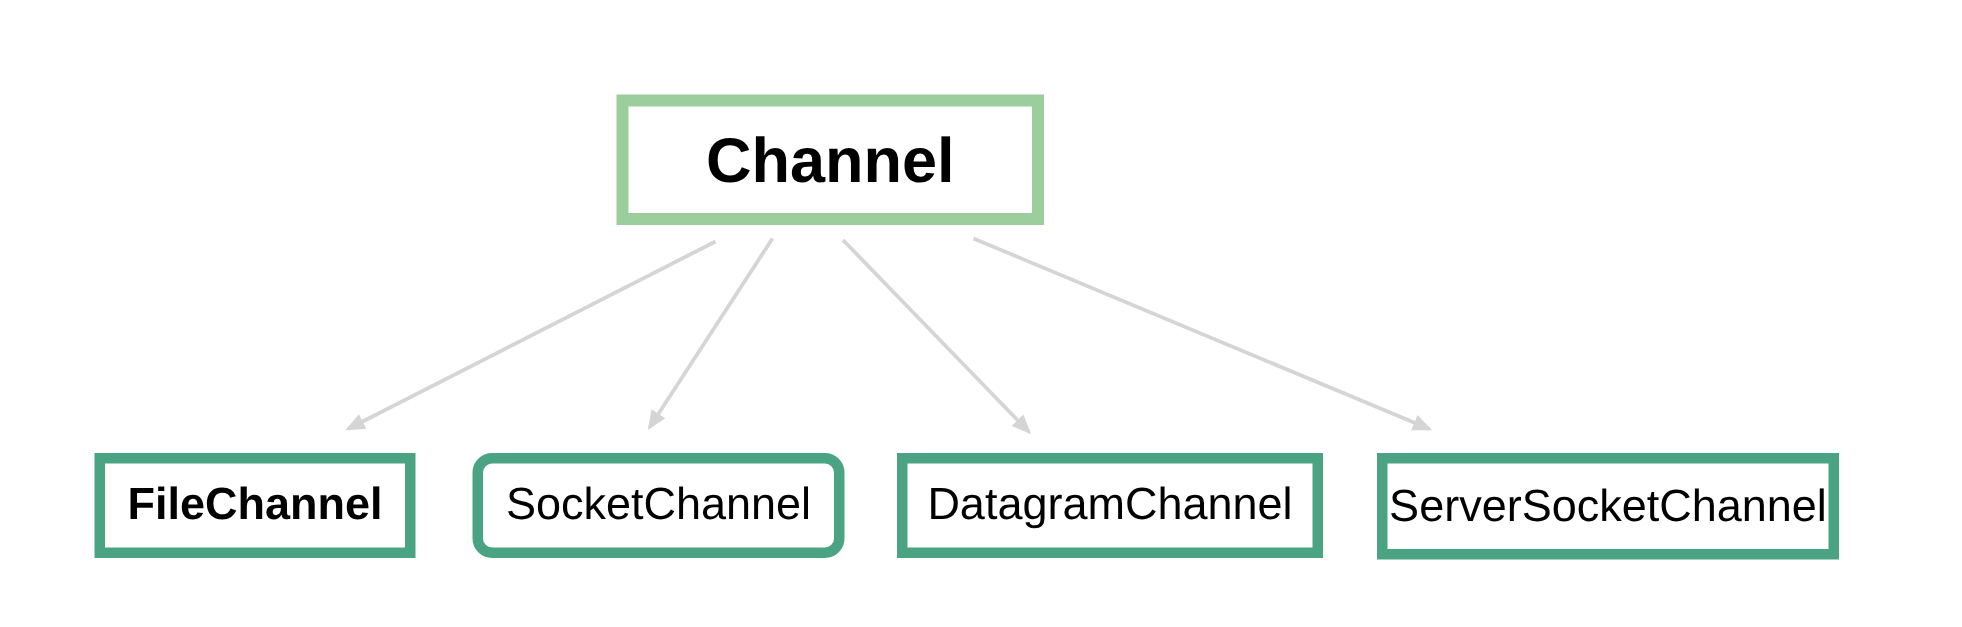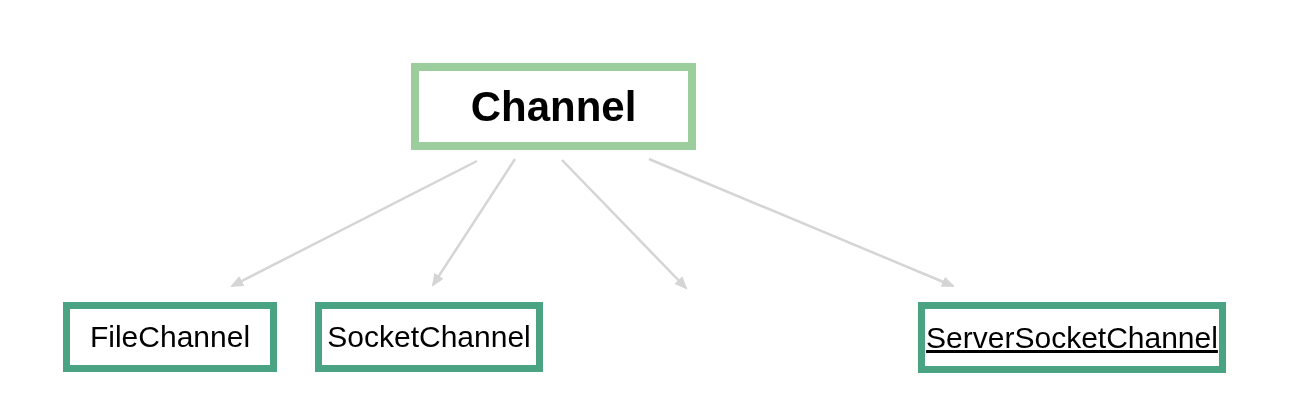--- a/index.html
+++ b/index.html
@@ -43,24 +43,24 @@
     font-weight: bold;
     margin-left: 11px;
   }
   .node-child {
     top: 302px;
     height: 70px;
     border: 7px solid #4aa483;
     font-size: 30px;
     font-weight: 400;
   }
-  .node-child-0 { left: 63px;  width: 214px; }
-  .node-child-1 { left: 315px; width: 228px; }
+  .node-child-0 { left: 63px;  width: 214px; font-weight: bold; }
+  .node-child-1 { left: 315px; width: 248px; border-radius: 13px; }
   .node-child-2 { left: 598px; width: 284px; }
-  .node-child-3 { left: 918px; width: 308px; height: 71px; text-decoration: underline; }
+  .node-child-3 { left: 918px; width: 308px; height: 71px; }
 </style>
 </head>
 <body>
 
 <div class="stage">
 
   <svg class="arrow-layer" viewBox="0 0 1308 418" xmlns="http://www.w3.org/2000/svg">
     <defs>
       <marker id="ah" markerUnits="userSpaceOnUse" markerWidth="14" markerHeight="12" refX="11" refY="5.5" orient="auto">
         <path d="M0,0 L13,5.5 L0,11 Z" fill="#d5d5d5"></path>
@@ -77,18 +77,21 @@
   </div>
 
   <div class="node node-child node-child-0">
     <span>FileChannel</span>
   </div>
 
   <div class="node node-child node-child-1">
     <span>SocketChannel</span>
   </div>
 
+  <div class="node node-child node-child-2">
+    <span>DatagramChannel</span>
+  </div>
 
   <div class="node node-child node-child-3">
     <span>ServerSocketChannel</span>
   </div>
 
 </div>
 
 </body></html>

